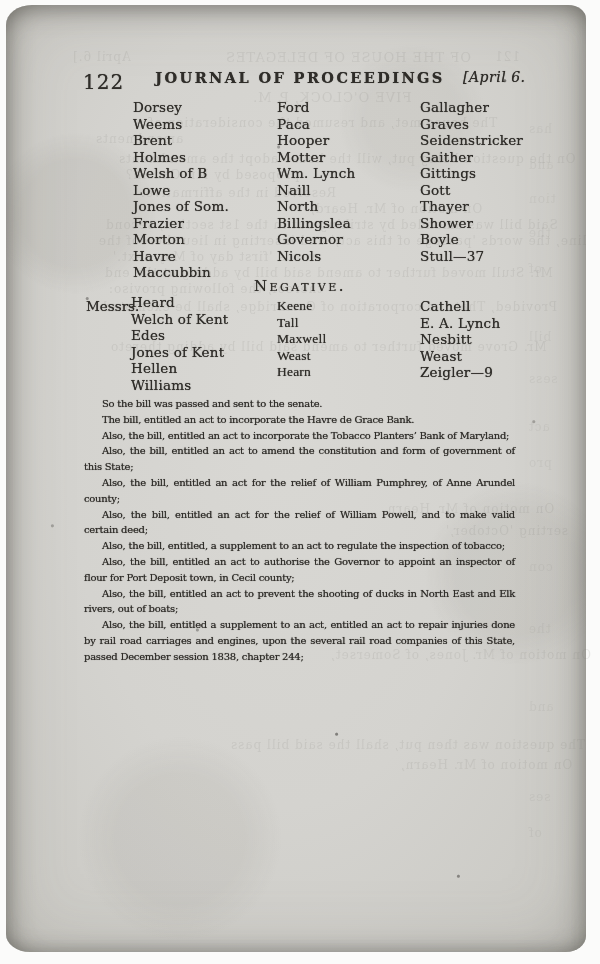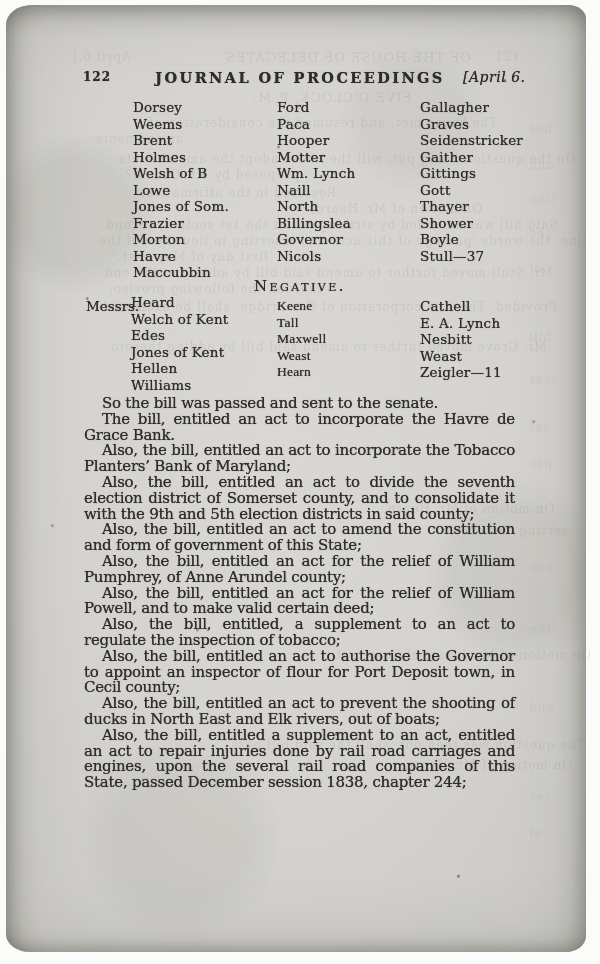--- a/index.html
+++ b/index.html
@@ -38,35 +38,35 @@
       radial-gradient(circle at 14% 31%, rgba(45,43,40,.4) 0 1px, transparent 2px),
       radial-gradient(circle at 57% 77%, rgba(45,43,40,.5) 0 1px, transparent 2px),
       radial-gradient(circle at 78% 92%, rgba(45,43,40,.45) 0 1px, transparent 2px),
       radial-gradient(circle at 33% 66%, rgba(45,43,40,.35) 0 1px, transparent 2px),
       radial-gradient(circle at 91% 44%, rgba(45,43,40,.3) 0 1px, transparent 2px),
       radial-gradient(circle at 8% 55%, rgba(45,43,40,.3) 0 1px, transparent 2px),
       radial-gradient(circle at 47% 15%, rgba(45,43,40,.35) 0 1px, transparent 2px);
   }
   
   .ink{position:absolute;color:#2f2d29;text-shadow:0 0 .7px rgba(47,45,41,.85);}
-  .pg-num{left:83px;top:70px;font-size:12px;font-weight:bold;letter-spacing:1px;}
+  .pg-num{left:83px;top:70px;font-size:20px;font-weight:normal;letter-spacing:1px;}
   .jr-title{left:0;top:69px;width:600px;text-align:center;font-size:14.5px;font-weight:bold;letter-spacing:2.4px;}
   .hd-date{left:463px;top:69px;font-size:14px;font-style:italic;letter-spacing:.5px;}
   .vote-col{position:absolute;font-size:13.5px;line-height:16.55px;letter-spacing:.2px;}
   .vote-col div{white-space:nowrap;}
   #aff-col1{left:133px;top:99px;}
   #aff-col2{left:277px;top:99px;}
   #aff-col3{left:420px;top:99px;}
   .neg-heading{left:85px;top:277px;width:430px;text-align:center;font-size:15px;
     font-variant:small-caps;letter-spacing:2.5px;}
   .messrs{left:86px;top:298px;font-size:13.5px;}
   #neg-col1{left:131px;top:294px;}
   #neg-col2{left:277px;top:298px;font-family:Liberation Serif, serif;}
   #neg-col3{left:420px;top:298px;}
-  .body-text{left:84px;top:396px;width:431px;font-size:15px;line-height:15.8px;
+  .body-text{left:84px;top:396px;width:431px;font-size:10px;line-height:15.8px;
     text-align:justify;letter-spacing:-.25px;}
   .body-text p{margin:0;text-indent:18px;}
   
   .ghost-layer{position:absolute;inset:0;pointer-events:none;}
   .ghost{position:absolute;transform:scaleX(-1);color:#6e6c66;opacity:.12;
     filter:blur(.6px);white-space:nowrap;letter-spacing:1px;font-size:12px;}
   .ghost-frag{opacity:.09;}
 </style>
 </head>
 <body>
@@ -169,28 +169,27 @@
     <div>Tall</div>
     <div>Maxwell</div>
     <div>Weast</div>
     <div>Hearn</div>
   </div>
 <div class="ink vote-col" id="neg-col3">
     <div>Cathell</div>
     <div>E. A. Lynch</div>
     <div>Nesbitt</div>
     <div>Weast</div>
-    <div>Zeigler—11</div>
+    <div>Zeigler—9</div>
   </div>
 
 <div class="ink body-text">
     <p>So the bill was passed and sent to the senate.</p>
     <p>The bill, entitled an act to incorporate the Havre de Grace Bank.</p>
     <p>Also, the bill, entitled an act to incorporate the Tobacco Planters’ Bank of Maryland;</p>
-    <p>Also, the bill, entitled an act to divide the seventh election district of Somerset county, and to consolidate it with the 9th and 5th election districts in said county;</p>
     <p>Also, the bill, entitled an act to amend the constitution and form of government of this State;</p>
     <p>Also, the bill, entitled an act for the relief of William Pumphrey, of Anne Arundel county;</p>
     <p>Also, the bill, entitled an act for the relief of William Powell, and to make valid certain deed;</p>
     <p>Also, the bill, entitled, a supplement to an act to regulate the inspection of tobacco;</p>
     <p>Also, the bill, entitled an act to authorise the Governor to appoint an inspector of flour for Port Deposit town, in Cecil county;</p>
     <p>Also, the bill, entitled an act to prevent the shooting of ducks in North East and Elk rivers, out of boats;</p>
     <p>Also, the bill, entitled a supplement to an act, entitled an act to repair injuries done by rail road carriages and engines, upon the several rail road companies of this State, passed December session 1838, chapter 244;</p>
   </div>
 
 </body></html>

